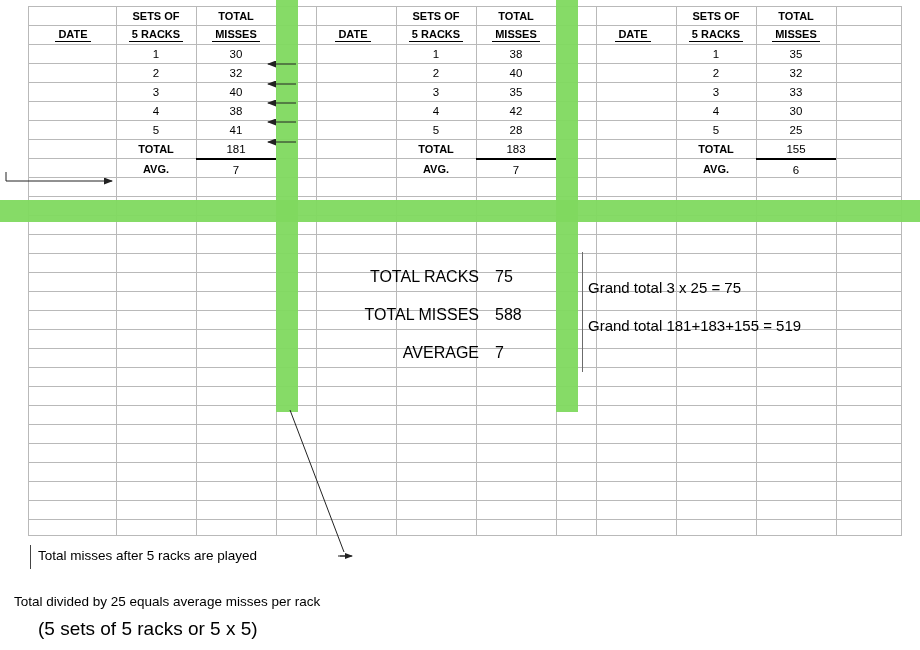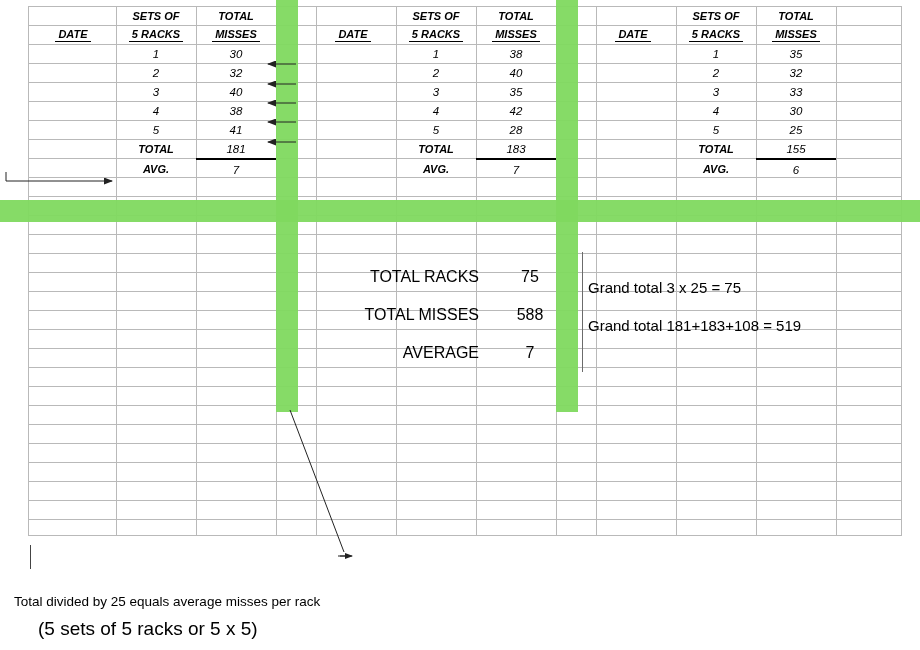--- a/index.html
+++ b/index.html
@@ -52,21 +52,20 @@
   }
   .hl-v1 { left: 276px; top: 0px;  width: 22px; height: 412px; }
   .hl-v2 { left: 556px; top: 0px;  width: 22px; height: 412px; }
   .hl-h  { left: 0px;   top: 200px; width: 920px; height: 22px; }
 
   
   .block {
     position: absolute;
     top: 6px;
     width: 246px;
-    font-style: italic;
   }
   .block.b1 { left: 30px; }
   .block.b2 { left: 310px; }
   .block.b3 { left: 590px; }
 
   table.tbl {
     border-collapse: collapse;
     width: 246px;
     table-layout: fixed;
     font-size: 11.5px;
@@ -103,21 +102,21 @@
     align-items: center;
   }
   .summary-label {
     width: 185px;
     text-align: right;
     padding-right: 16px;
     box-sizing: border-box;
   }
   .summary-value {
     width: 70px;
-    text-align: center;
+    text-align: left;
   }
 
   .notes {
     position: absolute;
     left: 588px;
     top: 268px;
     width: 300px;
     font-size: 15px;
   }
   .notes .note {
@@ -397,21 +396,21 @@
     </div>
     <div class="summary-row">
       <div class="summary-label">AVERAGE</div>
       <div class="summary-value">7</div>
     </div>
   </div>
 
   <div class="notes-rule"></div>
   <div class="notes">
     <div class="note">Grand total  3 x 25 = 75</div>
-    <div class="note">Grand total  181+183+108 = 519</div>
+    <div class="note">Grand total  181+183+155 = 519</div>
   </div>
 
   <svg class="anno" viewBox="0 0 920 650">
     <defs>
       <marker id="ah" markerWidth="9" markerHeight="7" refX="8" refY="3.5" orient="auto">
         <polygon points="0 0, 9 3.5, 0 7" fill="#222"></polygon>
       </marker>
       <marker id="ah2" markerWidth="8" markerHeight="6" refX="7" refY="3" orient="auto">
         <polygon points="0 0, 8 3, 0 6" fill="#222"></polygon>
       </marker>
@@ -424,16 +423,17 @@
     <line x1="296" y1="142" x2="268" y2="142" stroke="#222" stroke-width="1" marker-end="url(#ah)"></line>
 
     <polyline points="6,172 6,181 112,181" fill="none" stroke="#222" stroke-width="1" marker-end="url(#ah)"></polyline>
 
     <polyline points="350,556 340,556" fill="none" stroke="#222" stroke-width="1"></polyline>
     <line x1="344" y1="552" x2="290" y2="410" stroke="#222" stroke-width="1"></line>
     <line x1="338" y1="556" x2="352" y2="556" stroke="#222" stroke-width="1" marker-end="url(#ah2)"></line>
   </svg>
 
   <div class="caption-bar"></div>
+  <div class="caption1">Total misses after 5 racks are played</div>
   <div class="caption2">Total divided by 25 equals average misses per rack</div>
   <div class="caption3">(5 sets of 5 racks or 5 x 5)</div>
 
 </div>
 
 </body></html>

